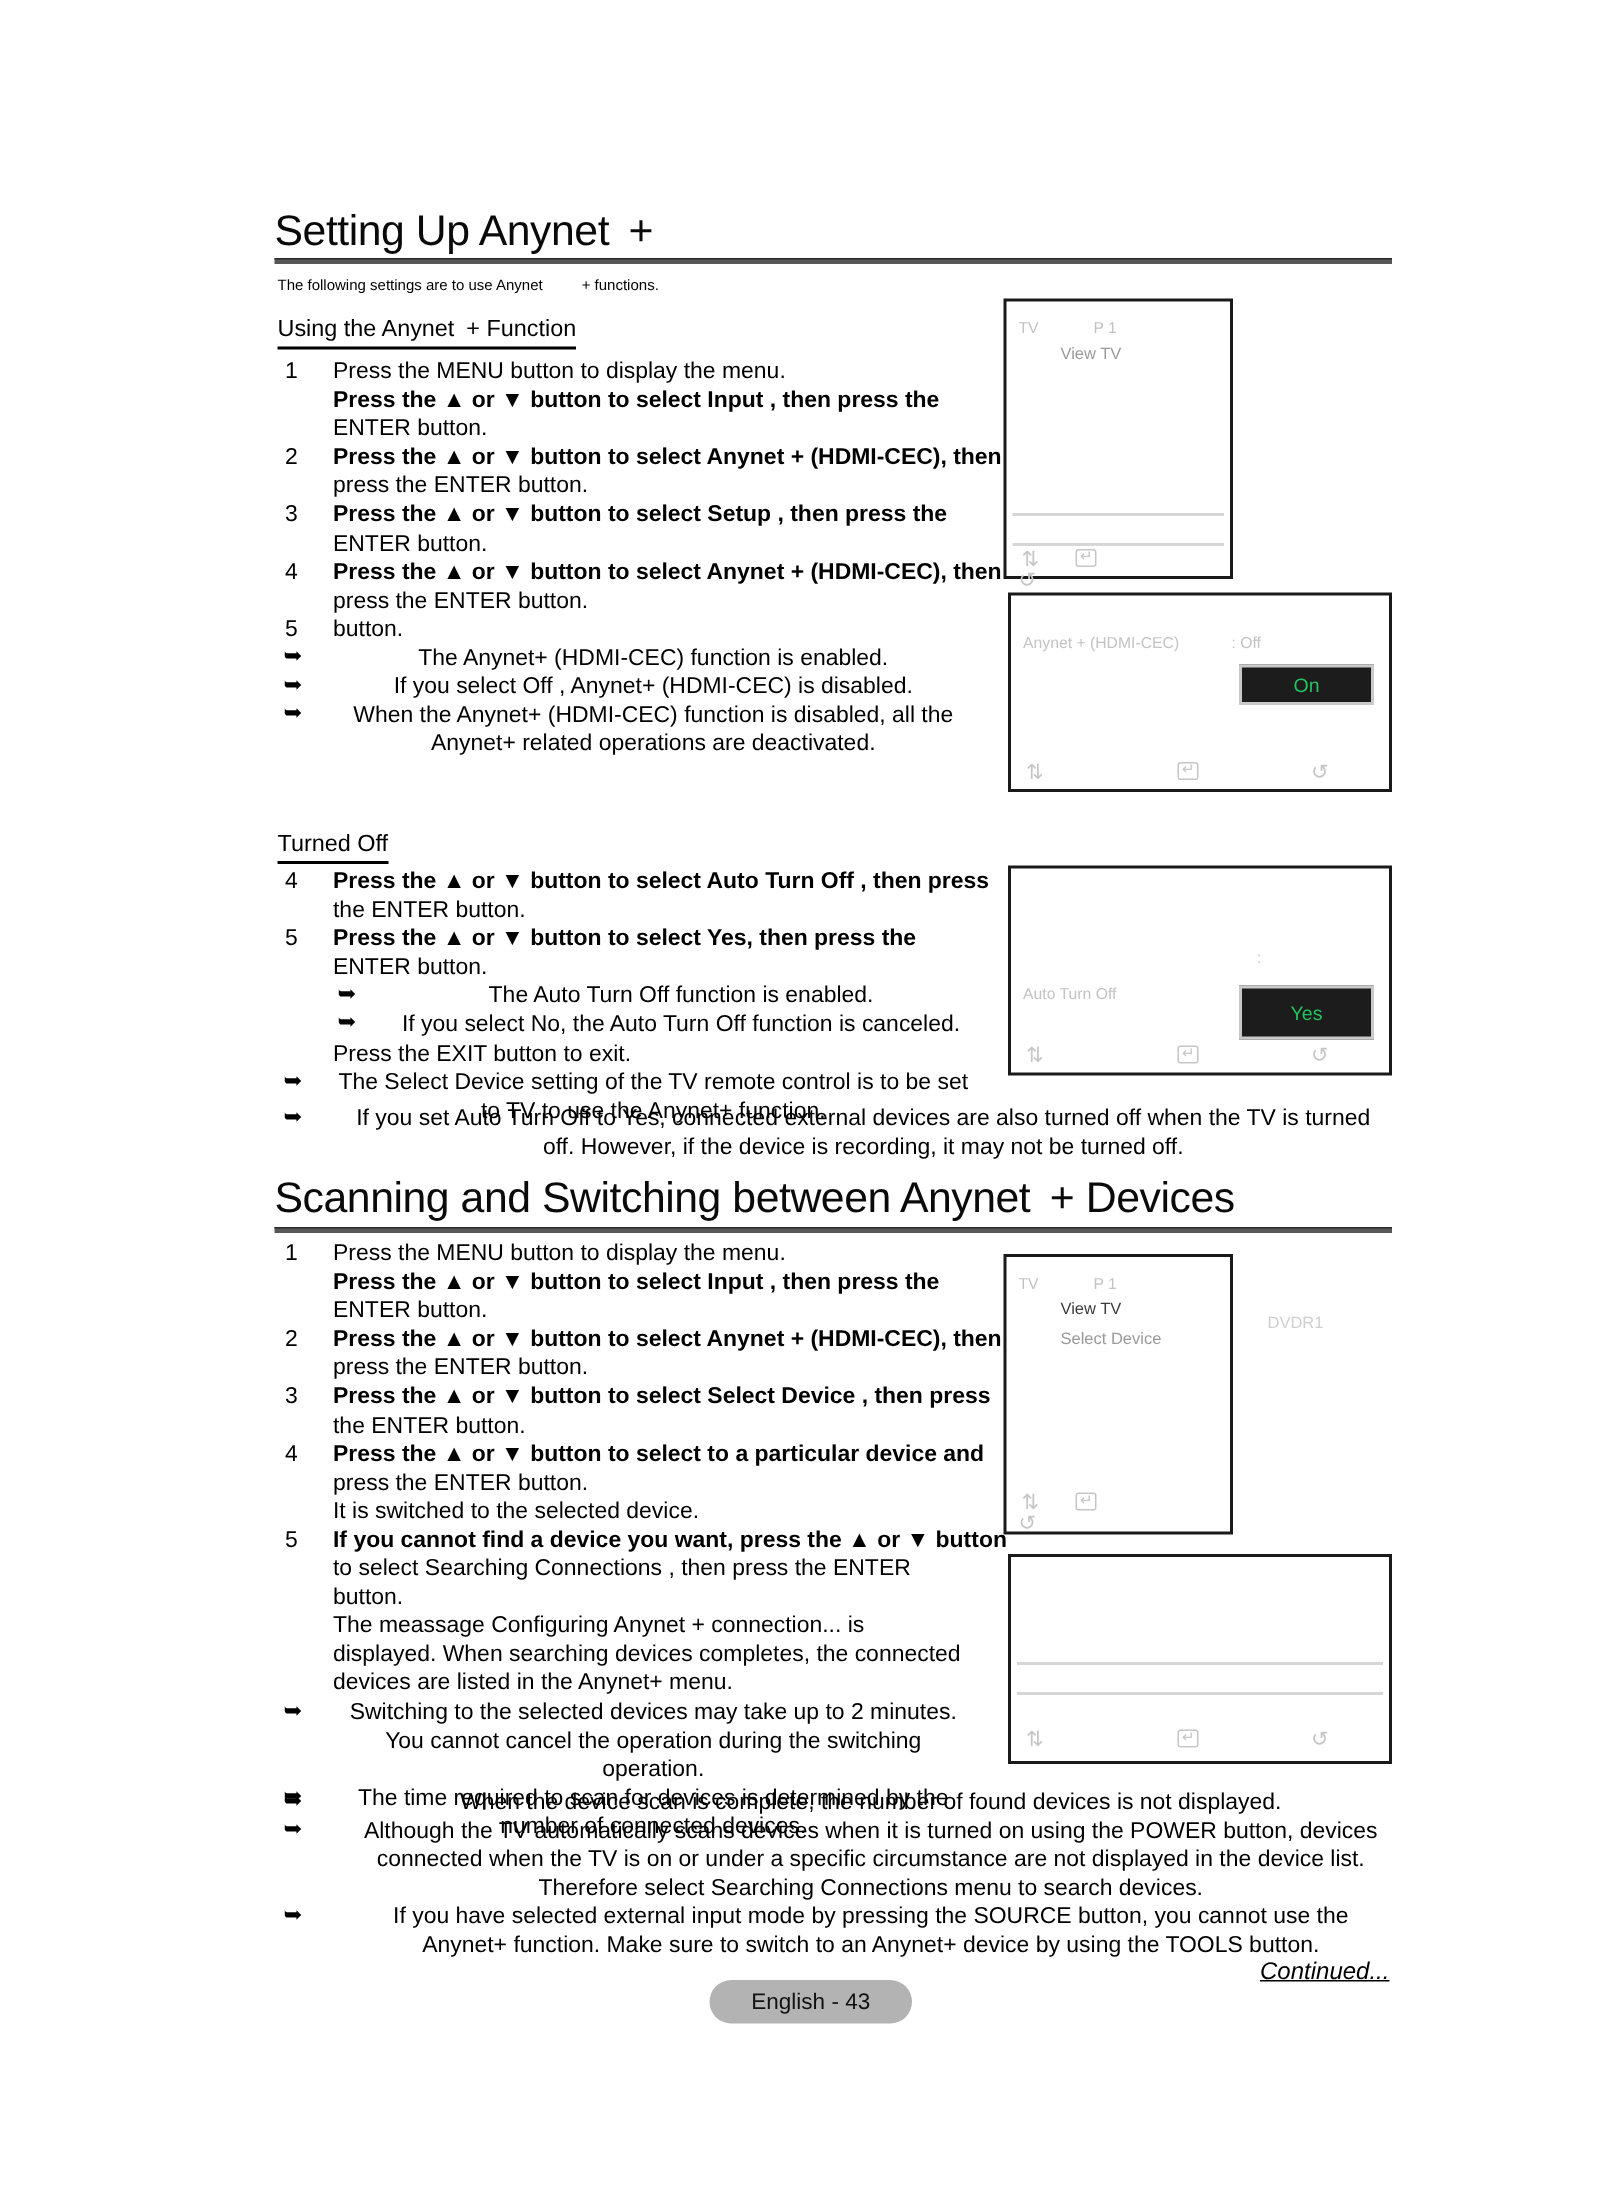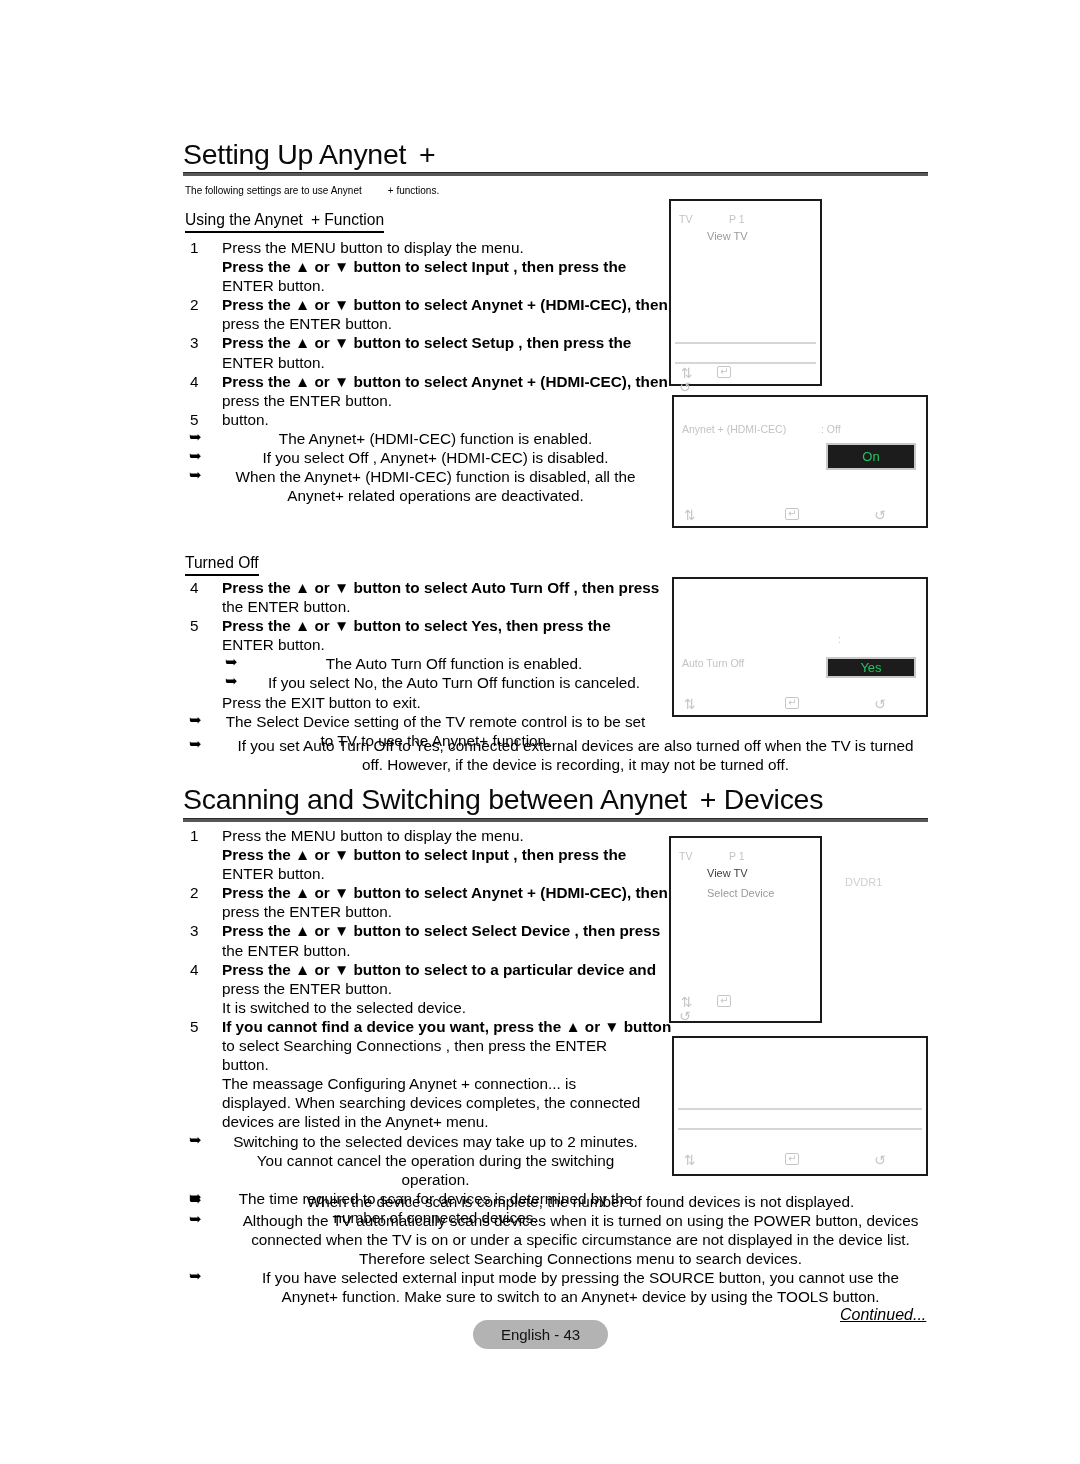--- a/index.html
+++ b/index.html
@@ -378,21 +378,21 @@
     <div class="tv-icons" style="top:103px;">
       <span class="ic" style="left:10px; top:8px;">⇅</span>
       <span class="ic" style="left:111px; top:8px; border:1.5px solid #c6c6c6; padding:0px 2px; border-radius:2px; font-size:10px;">↵</span>
       <span class="ic" style="left:200px; top:8px;">↺</span>
     </div>
   </div>
 
   <div class="tvbox" style="left:672px; top:577px; width:256px; height:140px;">
     <span class="tv-row tv-dim" style="left:8px; top:54px;margin-top:24px;">Auto Turn Off</span>
     <span class="tv-row tv-dim" style="left:164px; top:54px;">:</span>
-    <div class="hl" style="left:152px; top:78px; width:90px; height:21px;">
+    <div class="hl" style="left:152px; top:78px; width:90px; height:36px;">
       <span>Yes</span>
     </div>
     <div class="tv-icons" style="top:110px;">
       <span class="ic" style="left:10px; top:8px;">⇅</span>
       <span class="ic" style="left:111px; top:8px; border:1.5px solid #c6c6c6; padding:0px 2px; border-radius:2px; font-size:10px;">↵</span>
       <span class="ic" style="left:200px; top:8px;">↺</span>
     </div>
   </div>
 
   <div class="tvbox" style="left:669px; top:836px; width:153px; height:187px;">

